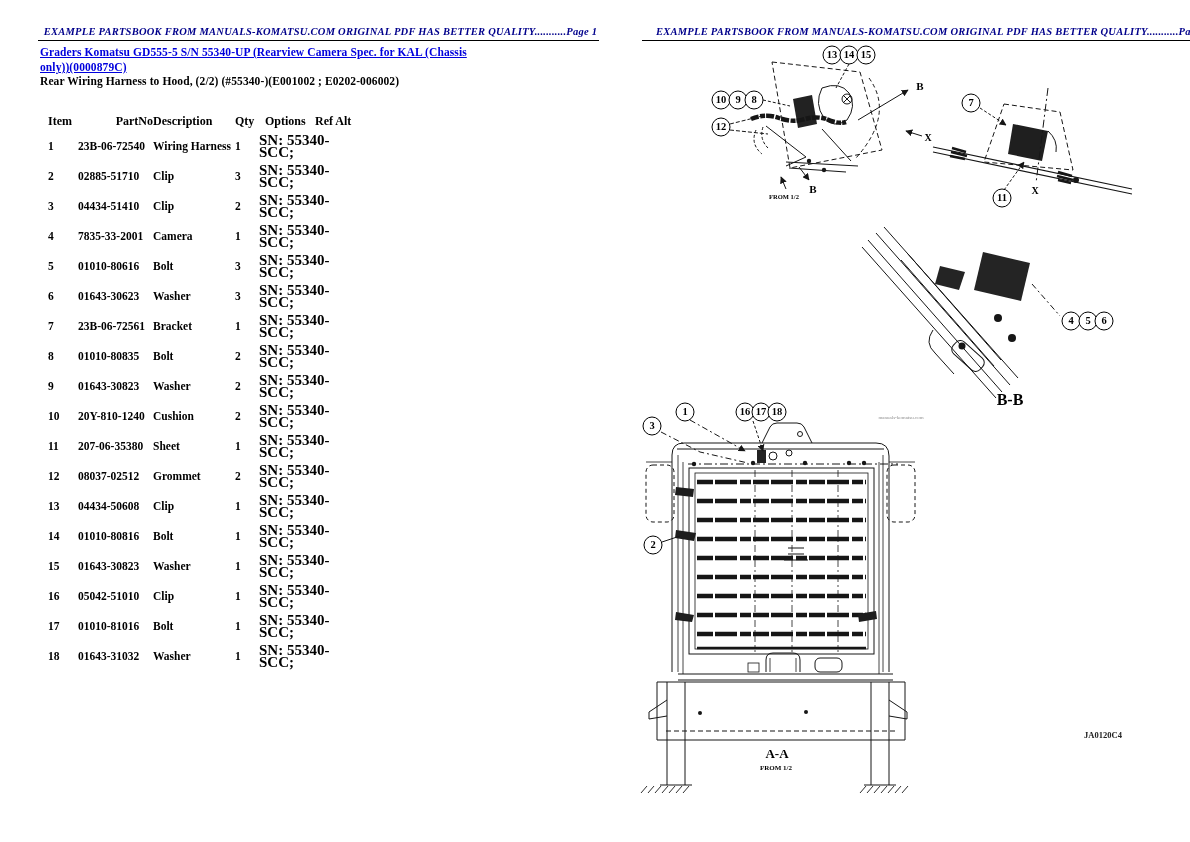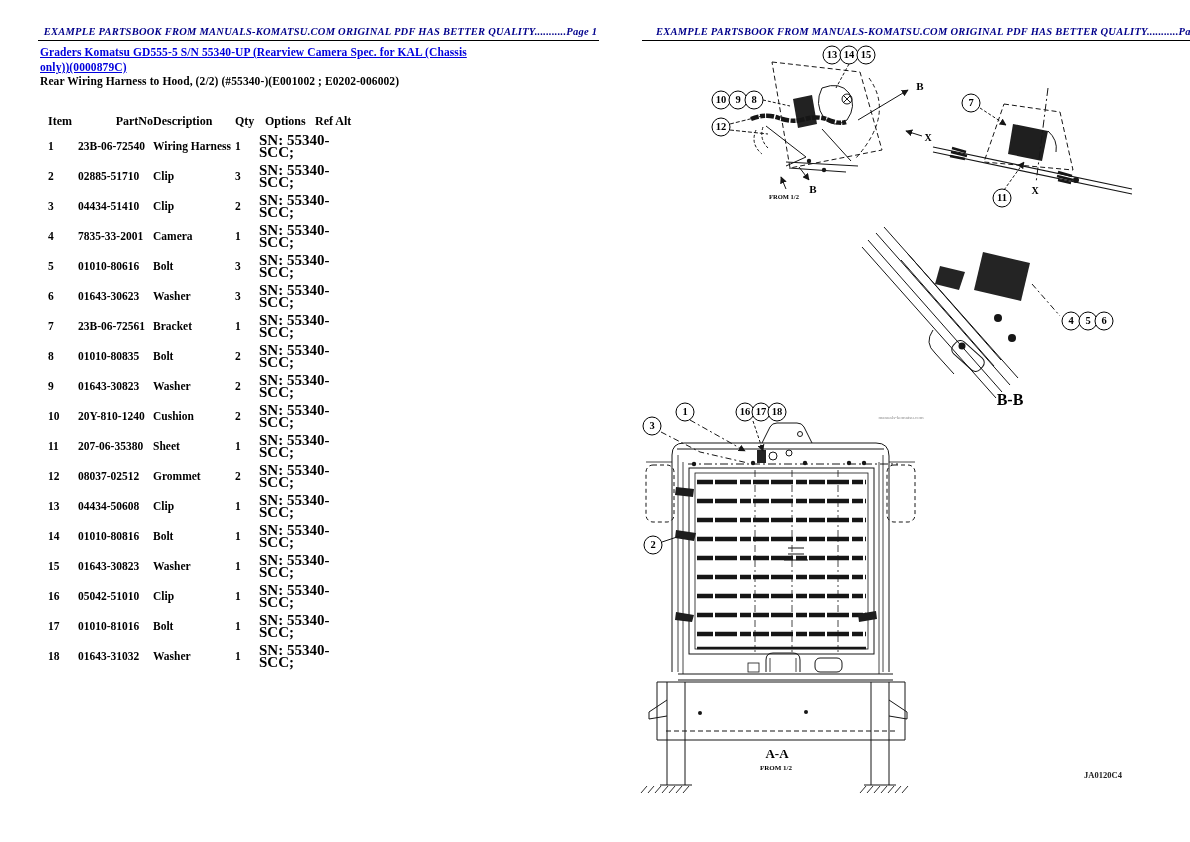--- a/index.html
+++ b/index.html
@@ -401,16 +401,16 @@
       <div class="callout" style="left: 653px; top: 545px;">2</div>
       <div class="fig-label" style="left: 920px; top: 86px; font-size: 11px;">B</div>
       <div class="fig-label" style="left: 813px; top: 189px; font-size: 11px;">B</div>
       <div class="fig-label" style="left: 784px; top: 196px; font-size: 6.5px;">FROM 1/2</div>
       <div class="fig-label" style="left: 928px; top: 137px; font-size: 10px;">X</div>
       <div class="fig-label" style="left: 1035px; top: 190px; font-size: 10px;">X</div>
       <div class="fig-label" style="left: 969px; top: 400px; font-size: 16px; margin-left: 41px;">B-B</div>
       <div class="fig-label" style="left: 777px; top: 754px; font-size: 13px; text-align: center;">A-A</div>
       <div class="fig-label" style="left: 776px; top: 768px; font-size: 7px;">FROM 1/2</div>
       <div class="fig-label" style="left: 901px; top: 417px; font-size: 5px; color: rgb(143, 143, 143); font-weight: normal;">manuals-komatsu.com</div>
-      <div class="fig-label" style="left: 1103px; top: 775px; font-size: 8.5px; color: rgb(34, 34, 34);">JA0120C4</div>
+      <div class="fig-label" style="left: 1103px; top: 735px; font-size: 8.5px; color: rgb(34, 34, 34);">JA0120C4</div>
     </div>
 
 </div>
 
 </body></html>

